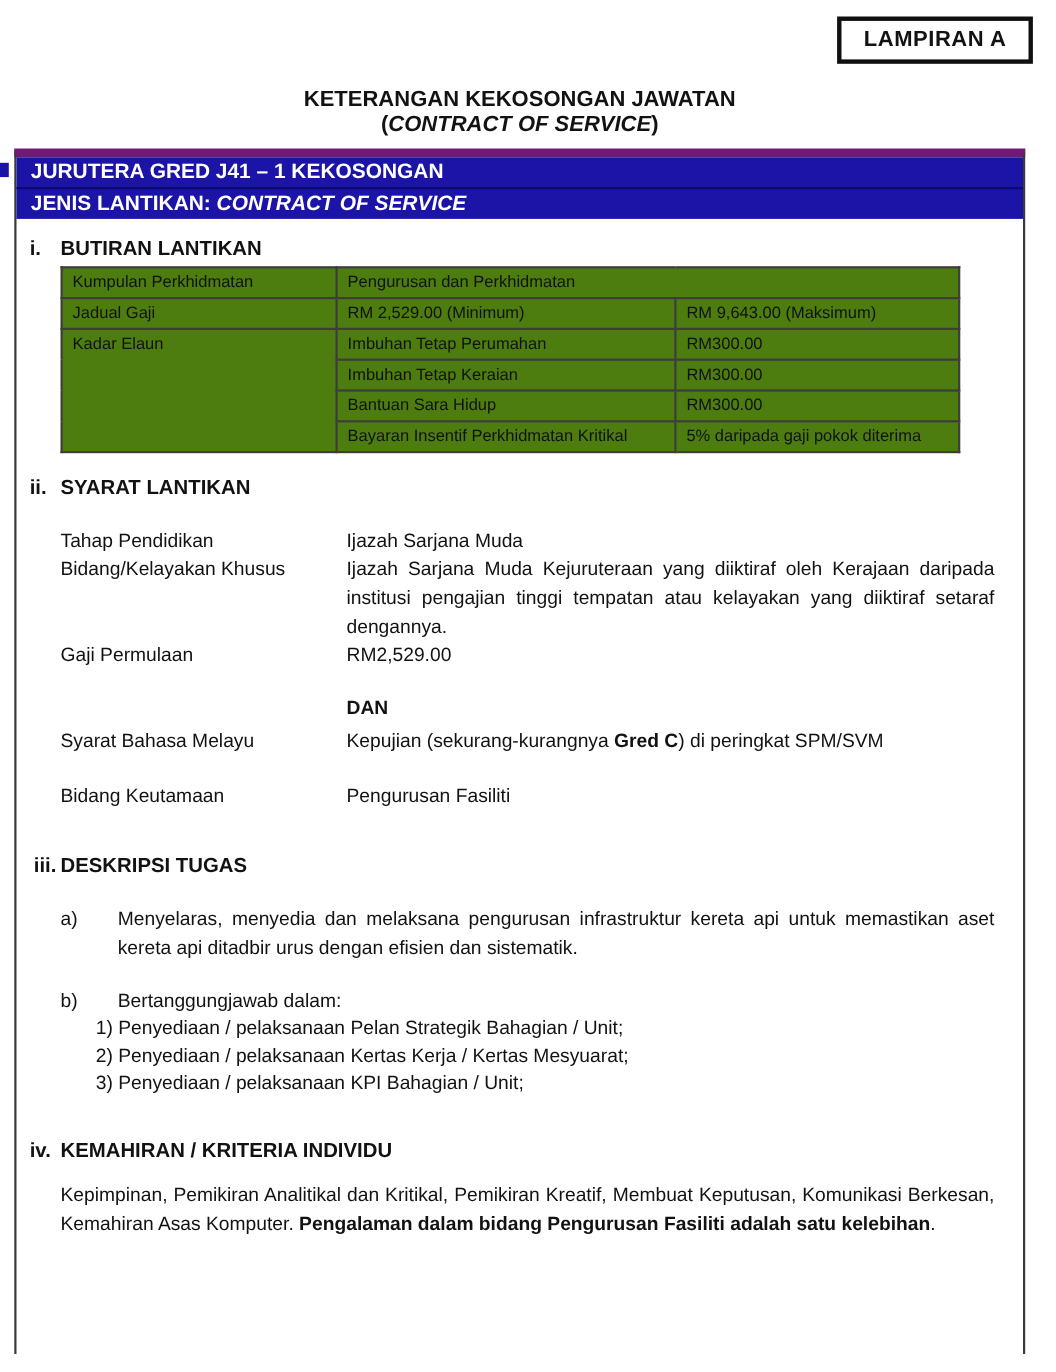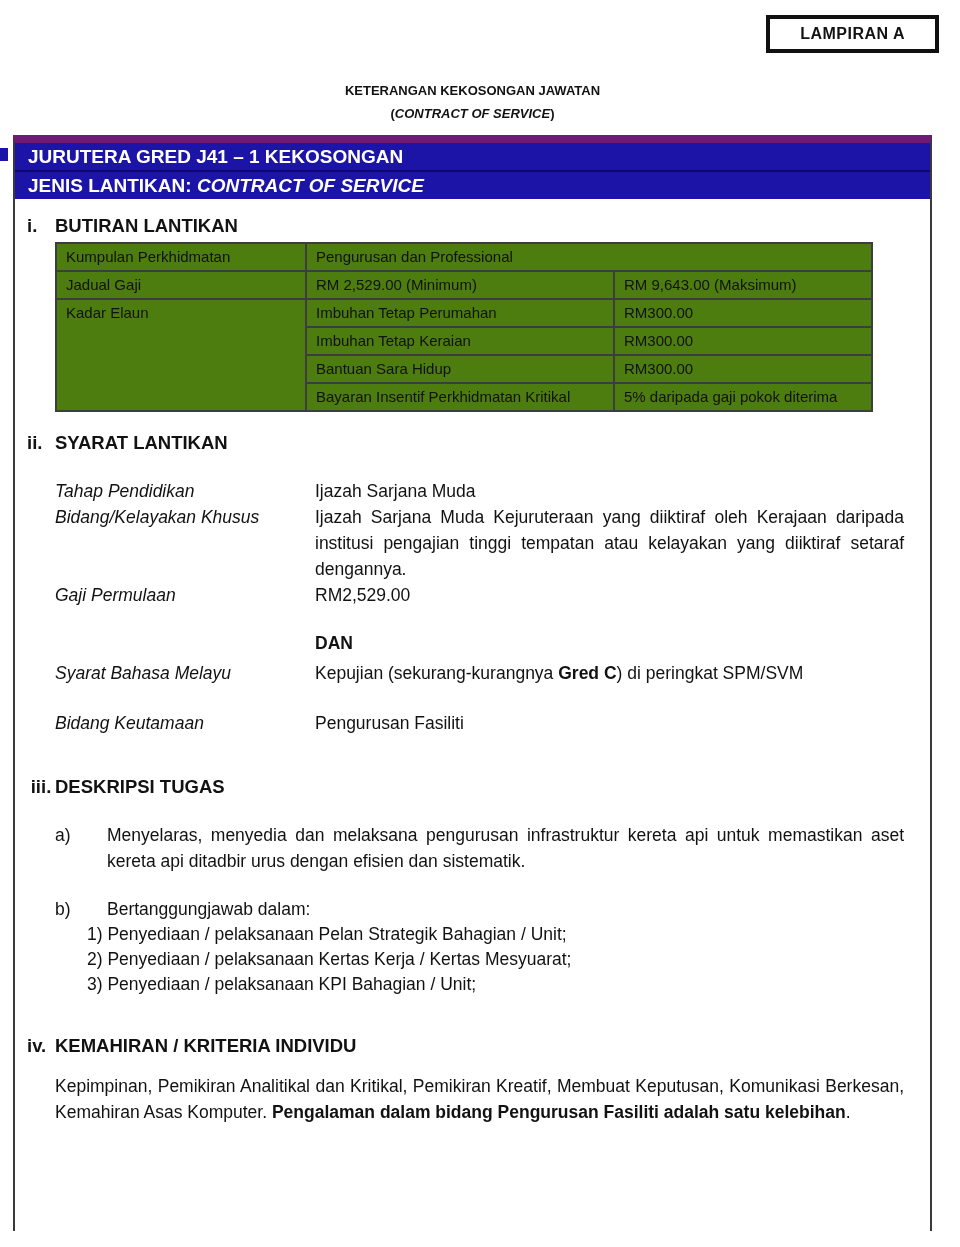--- a/index.html
+++ b/index.html
@@ -4,28 +4,28 @@
 <style>
   html,body { margin:0; padding:0; background:#ffffff; }
   .page {
     position:relative; width:960px; height:1247px; background:#ffffff;
     font-family:"Liberation Sans", sans-serif; color:#121212; overflow:hidden;
   }
 
   
   .lampiran {
     position:absolute; top:15px; right:21px;
-    border:4px solid #101010; padding:6px 30px;
-    font-size:16px; font-weight:bold; letter-spacing:.5px; background:#fff;
+    border:4px solid #101010; padding:6px 20px;
+    font-size:20px; font-weight:bold; letter-spacing:.5px; background:#fff;
   }
 
   
   .doc-title {
     padding-top:79px; margin-left:13px; width:919px;
-    text-align:center; font-weight:bold; font-size:13px; line-height:23px;
+    text-align:center; font-weight:bold; font-size:20px; line-height:23px;
   }
 
   
   .artifact { position:absolute; left:0; top:148px; width:8px; height:13px; background:#1b14a6; }
 
   
   .frame {
     margin-top:10px; margin-left:13px; width:919px; box-sizing:border-box;
     border-left:2px solid #3a3a3a; border-right:2px solid #3a3a3a;
     border-top:8px solid #701a75; min-height:1096px;
@@ -41,21 +41,21 @@
 
   .sec-head { display:flex; font-weight:bold; font-size:18.5px; line-height:22px; }
   .sec-num { width:28px; flex:none; }
 
   
   .btable { border-collapse:collapse; table-layout:fixed; width:816px; margin:5px 0 0 28px; }
   .btable td { border:2px solid #3d3d3d; padding:1px 9px; font-size:15px; line-height:24px; vertical-align:top; background:#4d7c0f; }
 
   
   .kv { display:flex; margin-left:28px; }
-  .kv-label { width:260px; flex:none;font-style:italic; }
+  .kv-label { width:260px; flex:none; }
   .kv-value { flex:1; }
   .kv-value.just { text-align:justify; }
   .mt-first { margin-top:24px; }
   .dan { margin:22px 0 0 288px; font-weight:bold; }
   .mt-bahasa { margin-top:4px; }
   .mt-keutamaan { margin-top:24px;justify-content:space-between; }
 
   .mt-h2 { margin-top:20px; }
   .mt-h3 { margin-top:40px;text-align:center; }
   .mt-h4 { margin-top:38px; }
@@ -102,21 +102,21 @@
 
       <table class="btable">
         <colgroup>
             <col style="width:250px">
             <col style="width:308px">
             <col style="width:258px">
           </colgroup>
         <tbody>
             <tr>
           <td>Kumpulan Perkhidmatan</td>
-          <td colspan="2">Pengurusan dan Professional</td>
+          <td colspan="2">Pengurusan dan Perkhidmatan</td>
         </tr>
         <tr>
           <td>Jadual Gaji</td>
           <td>RM 2,529.00 (Minimum)</td>
           <td>RM 9,643.00 (Maksimum)</td>
         </tr>
         <tr>
           <td rowspan="4">Kadar Elaun</td>
           <td>Imbuhan Tetap Perumahan</td>
           <td>RM300.00</td>

